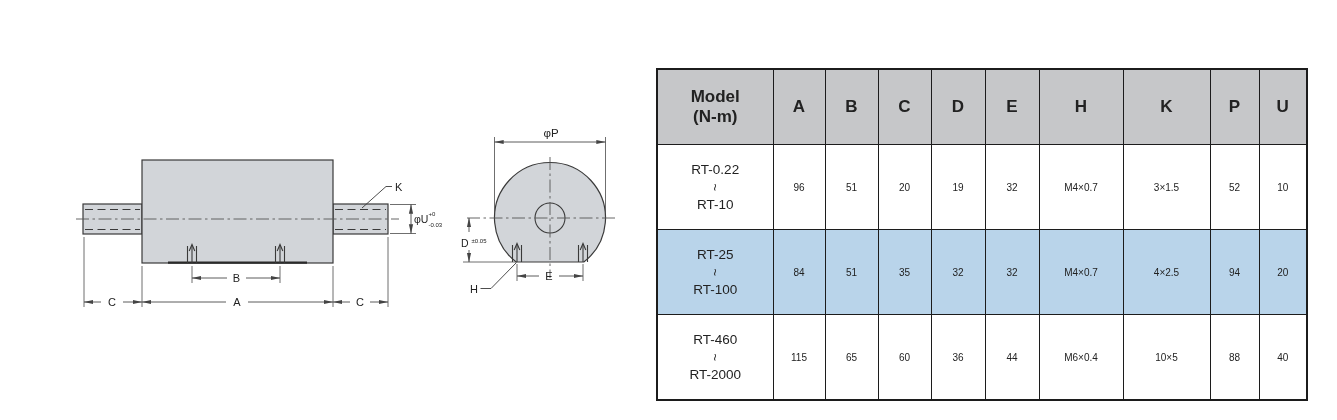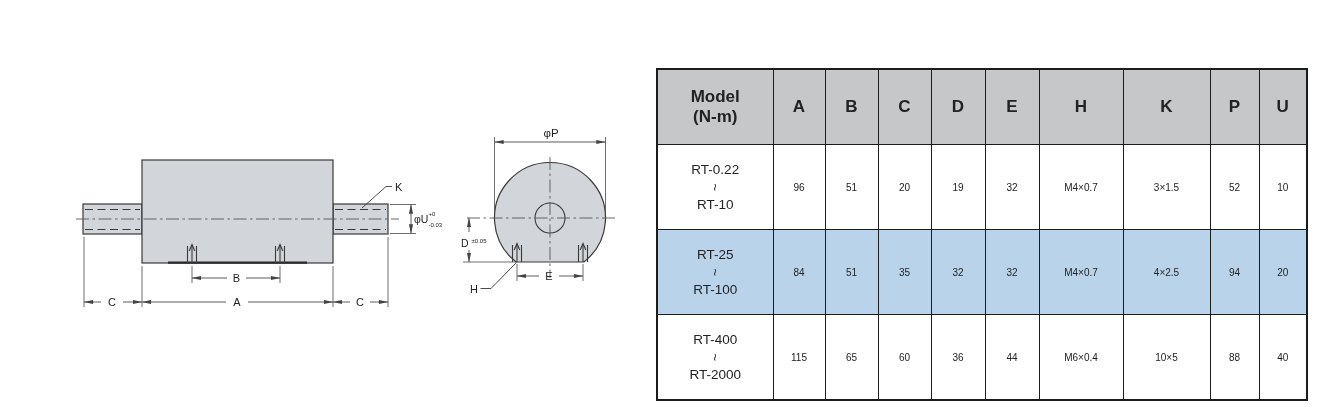--- a/index.html
+++ b/index.html
@@ -232,21 +232,21 @@
           <td>35</td>
           <td>32</td>
           <td>32</td>
           <td>M4×0.7</td>
           <td>4×2.5</td>
           <td>94</td>
           <td>20</td>
         </tr>
         <tr>
           <td class="model-cell">
-            <div>RT-400</div>
+            <div>RT-460</div>
             <div><span class="model-sep">~</span></div>
             <div>RT-2000</div>
           </td>
           <td>115</td>
           <td>65</td>
           <td>60</td>
           <td>36</td>
           <td>44</td>
           <td>M6×0.4</td>
           <td>10×5</td>

